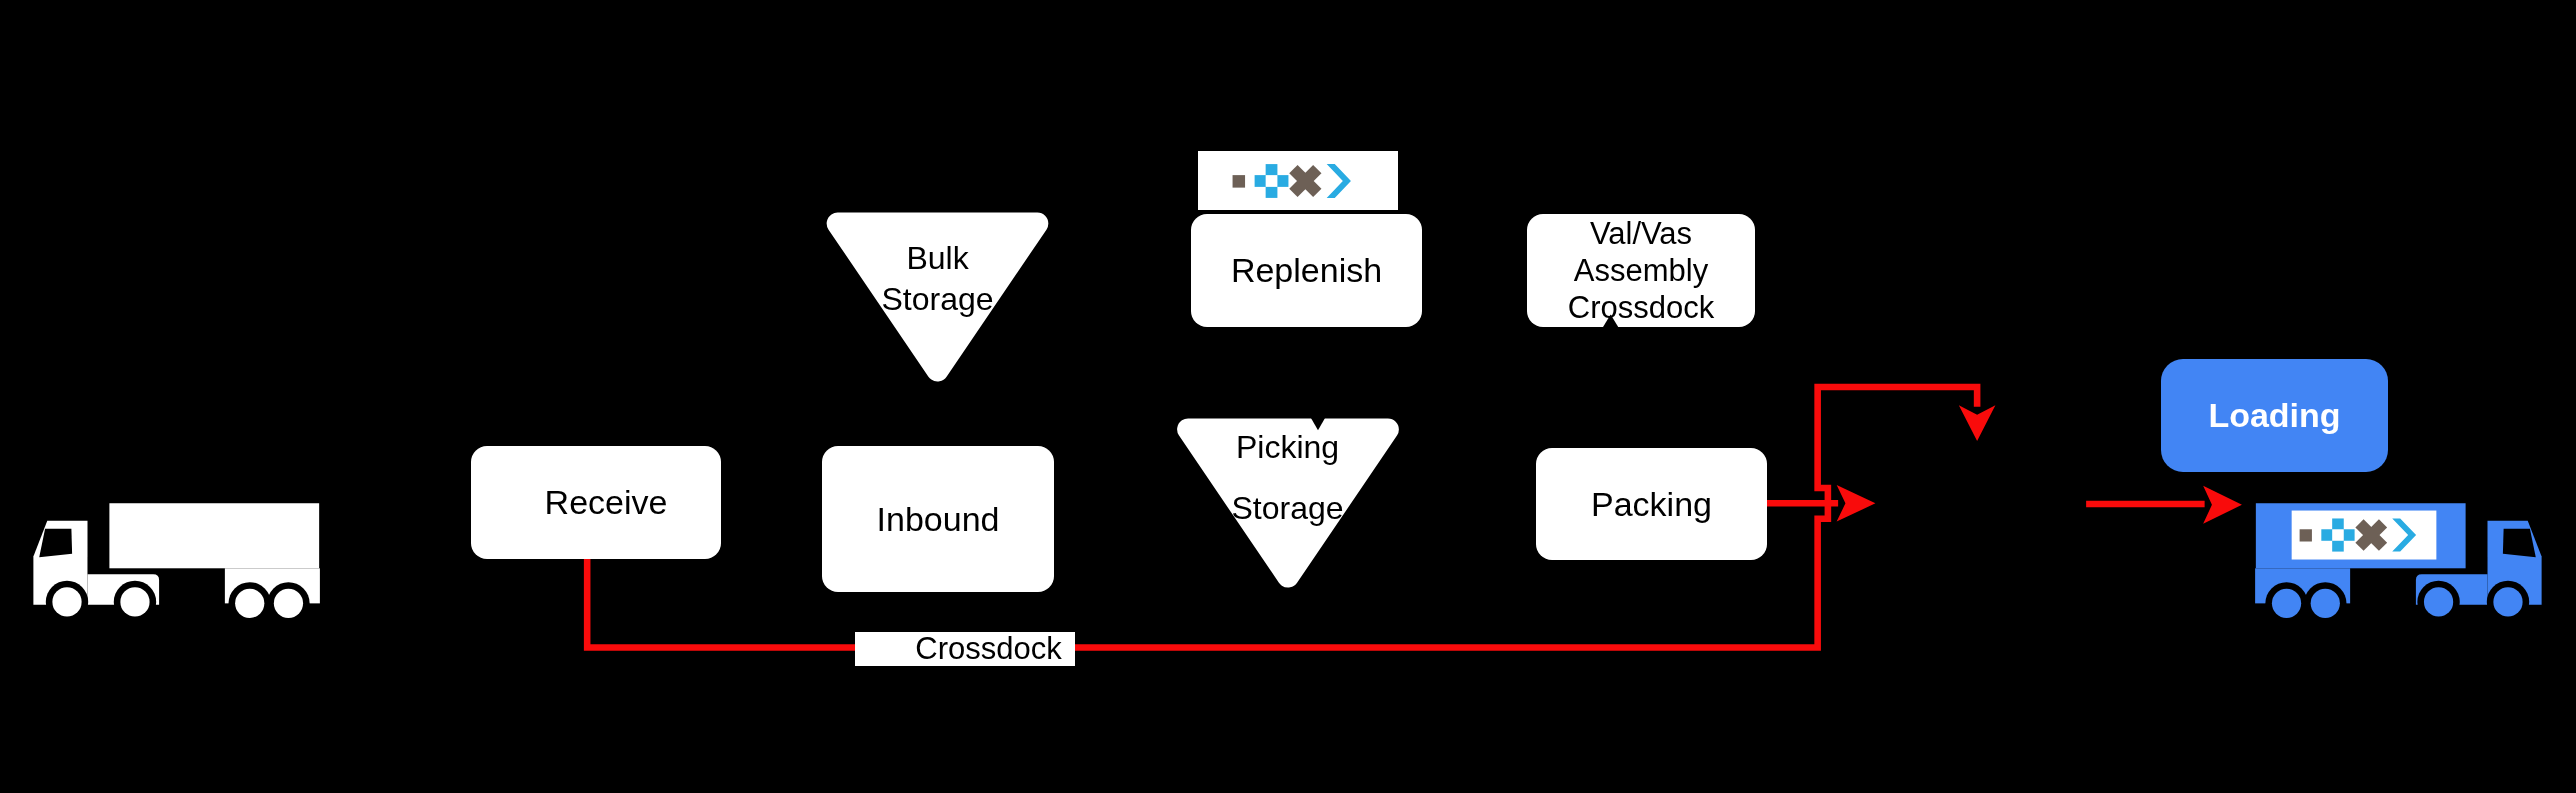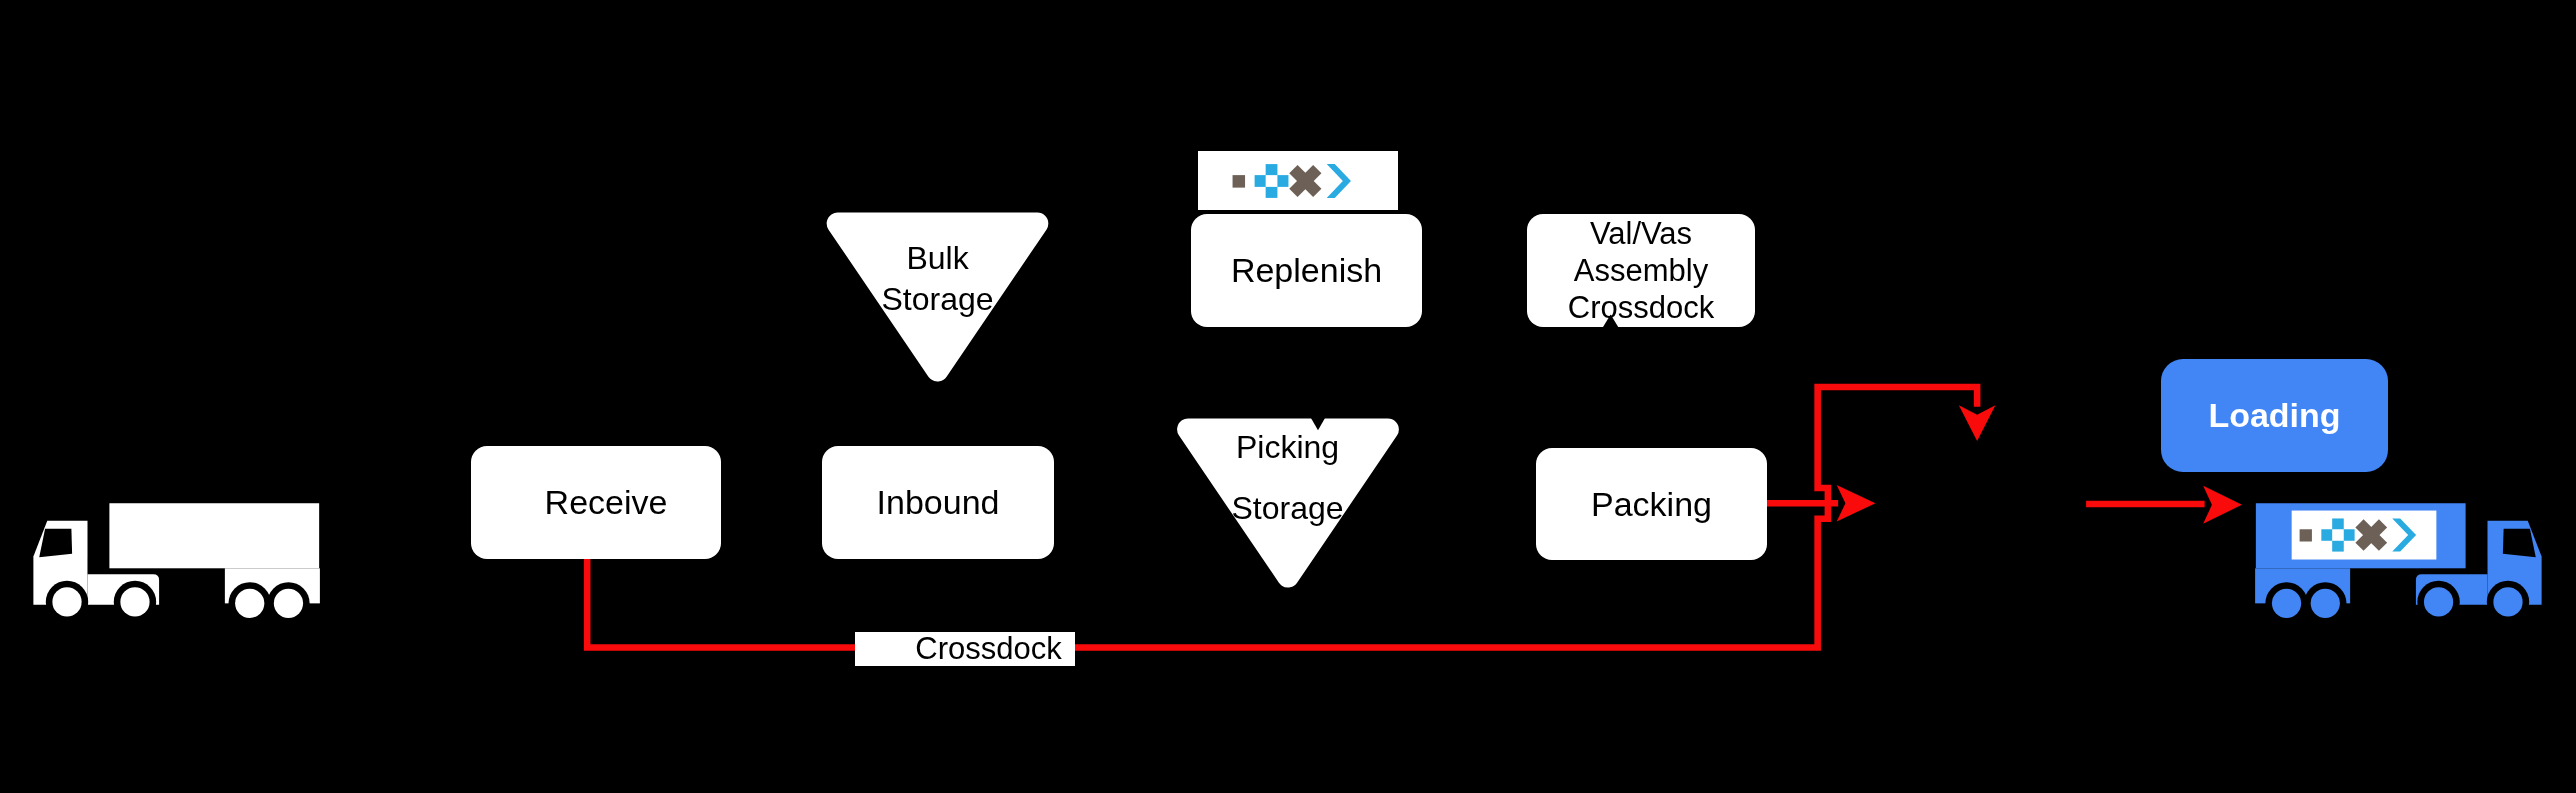--- a/index.html
+++ b/index.html
@@ -66,21 +66,21 @@
     <circle cx="145" cy="138" r="20" fill="#fff"></circle>
     <circle cx="302" cy="140" r="20" fill="#fff"></circle>
     <circle cx="355" cy="140" r="20" fill="#fff"></circle>
     <polygon points="22,38 58,38 59,72 14,77" fill="#000"></polygon>
   </svg>
 
   <div class="node" style="left:471px;top:446px;width:230px;height:113px;padding-left:20px;">
     <span>Receive</span>
   </div>
 
-  <div class="node" style="left:822px;top:446px;width:232px;height:113px;">
+  <div class="node" style="left:822px;top:446px;width:232px;height:146px;">
     <span>Inbound</span>
   </div>
 
   <svg class="z2" style="position:absolute;left:823px;top:211px;" width="229" height="172" viewBox="0 0 313 235">
     <polygon points="20,17 293,17 156.5,218" fill="#fff" stroke="#fff" stroke-width="30" stroke-linejoin="round"></polygon>
   </svg>
   <div class="tri-label" style="left:823px;top:240px;">Bulk</div>
   <div class="tri-label" style="left:823px;top:281px;">Storage</div>
 
   <div class="logo-box" style="left:1198px;top:151px;width:200px;height:59px;">

